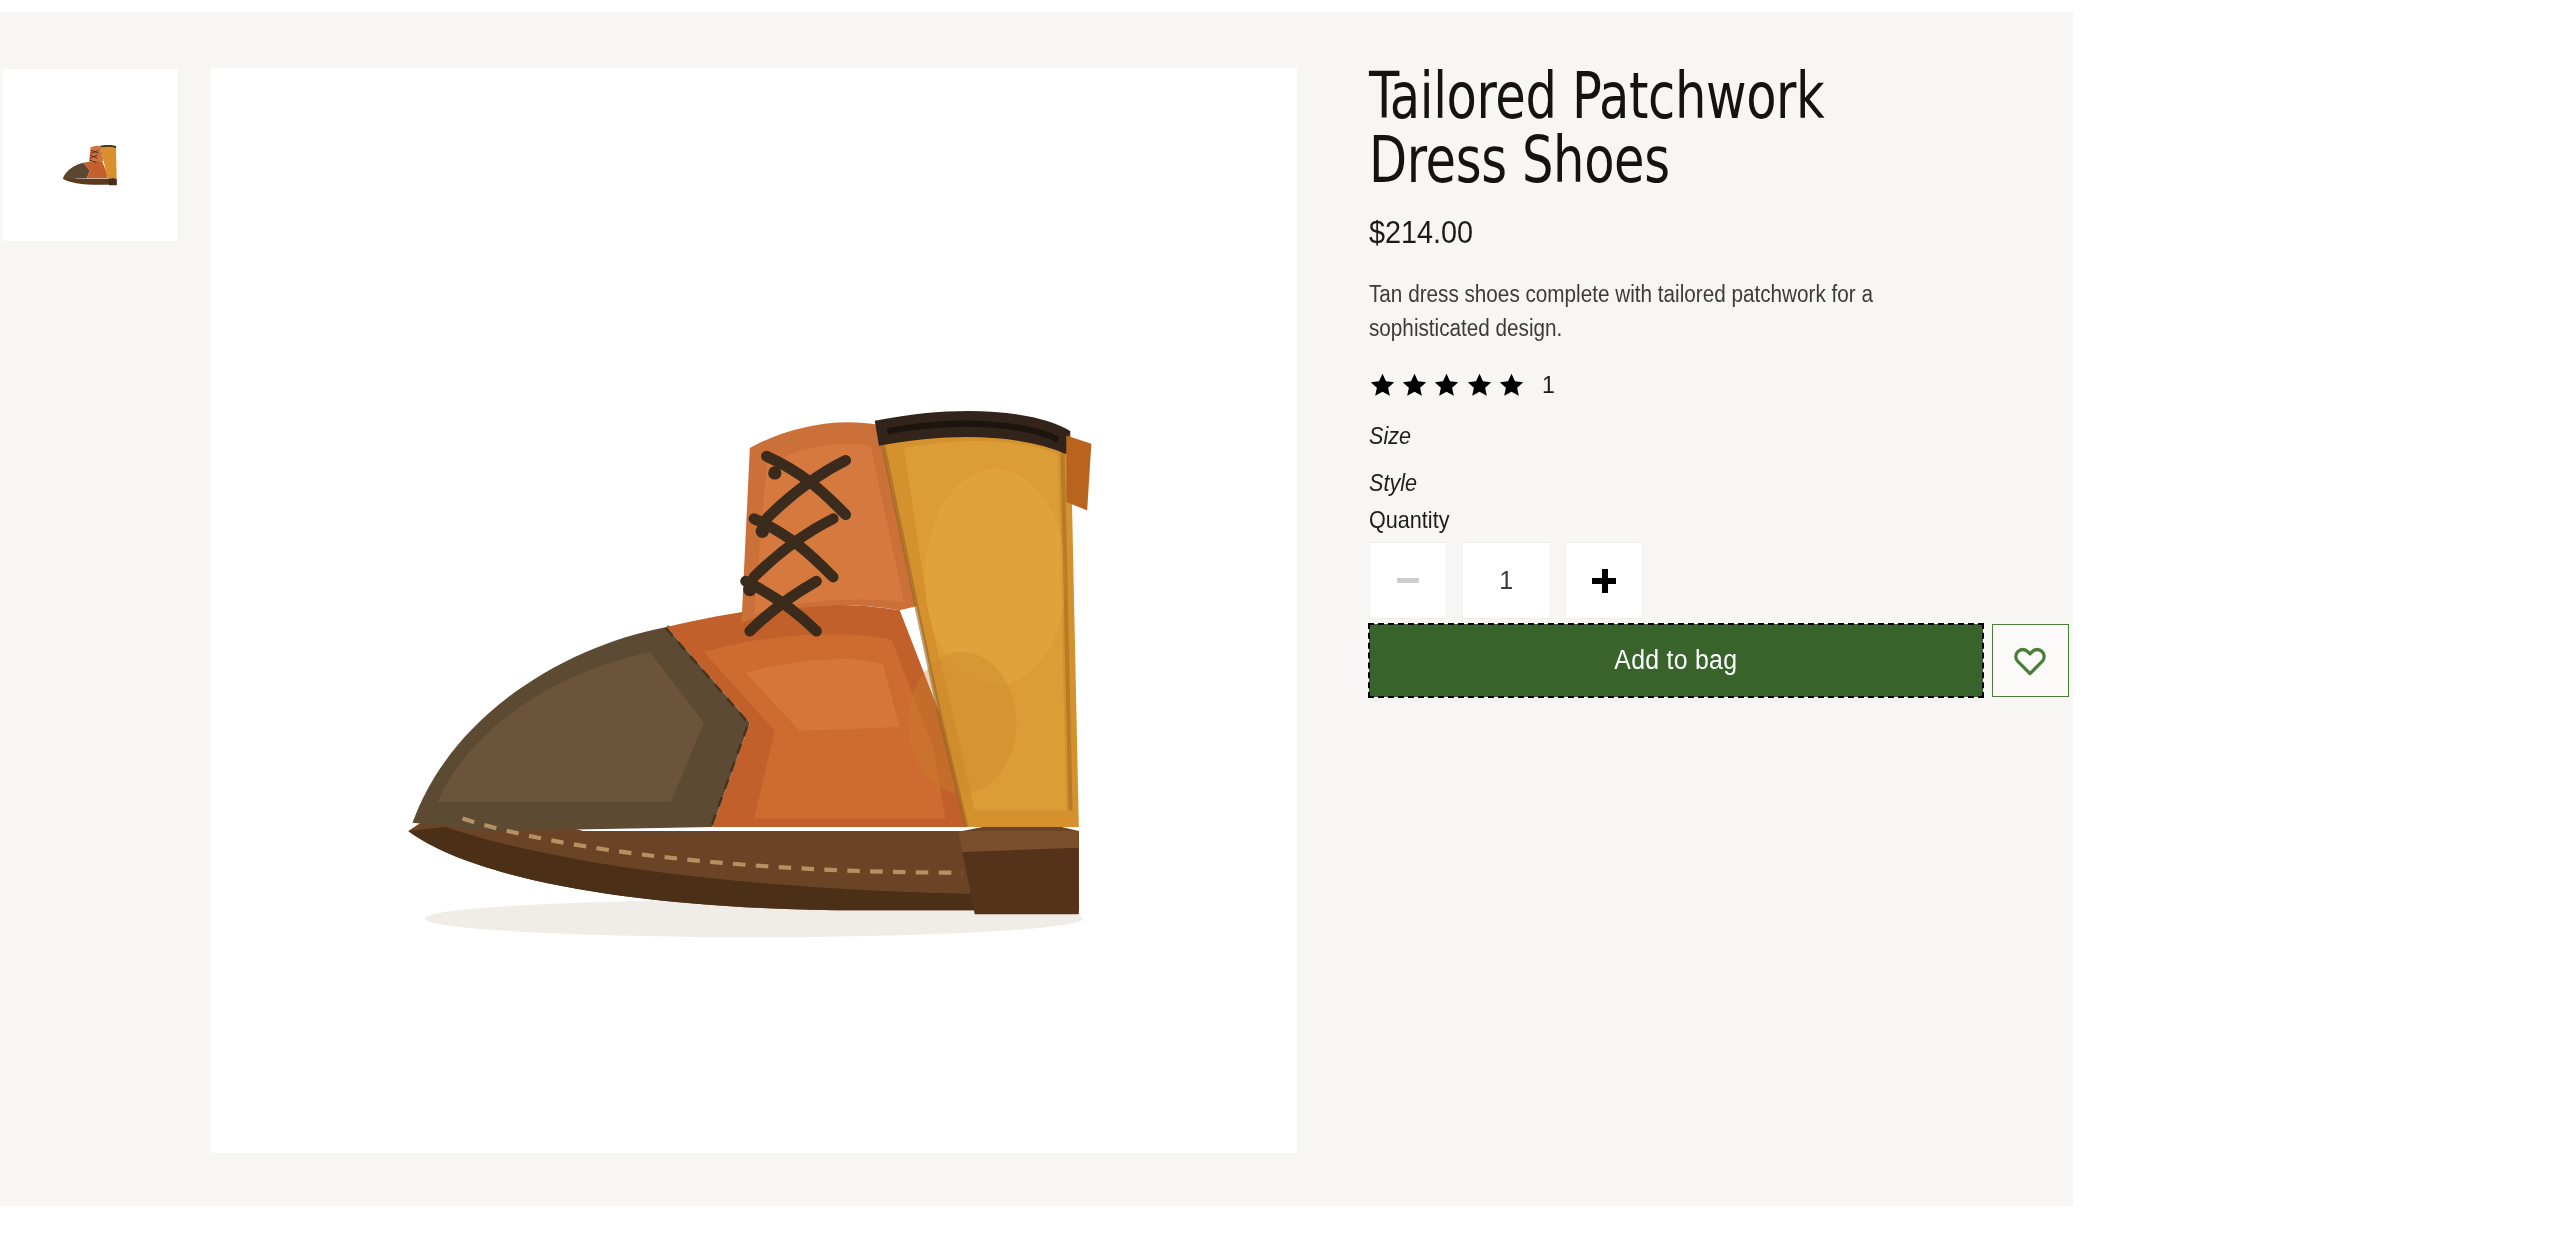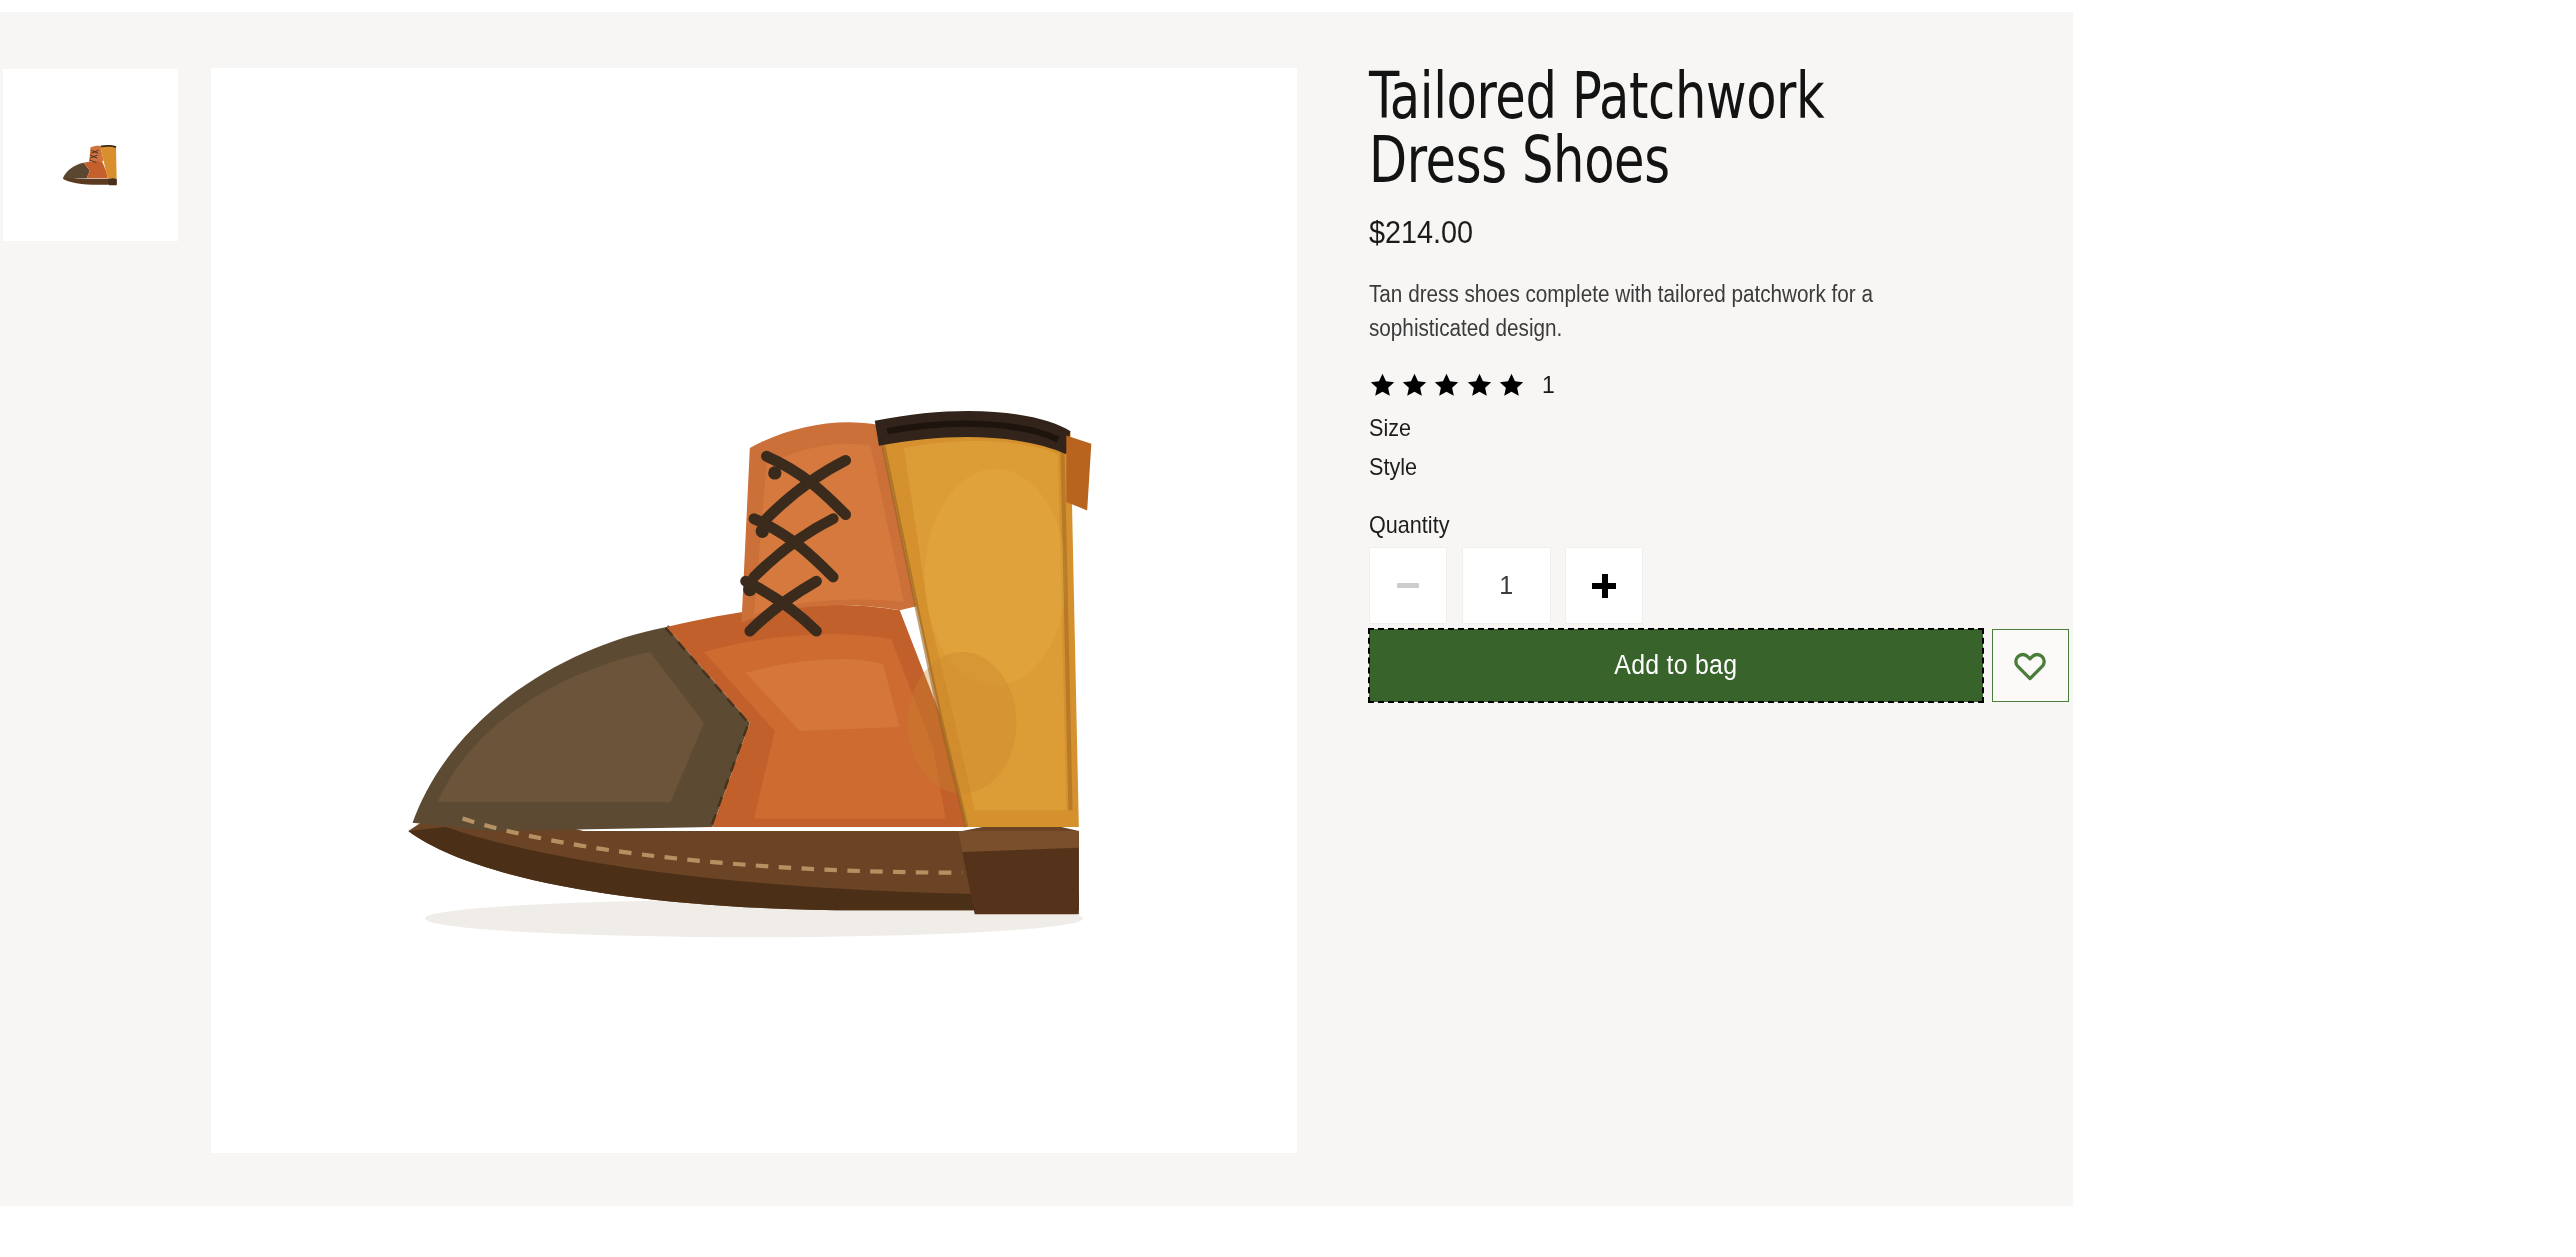--- a/index.html
+++ b/index.html
@@ -122,21 +122,21 @@
   }
   .star-icon svg { display: block; width: 100%; height: 100%; }
   #rating-count {
     margin-left: 12px;
     font-size: 23px;
     font-weight: 300;
     color: #1a1a1a;
   }
 
   
-  .field-block { margin-top: 11px; }
+  .field-block { margin-top: 19px; font-style: italic; }
   .field-label {
     font-size: 24px;
     font-weight: 300;
     color: #1d1d1d;
     display: block;
     margin-bottom: 7.7px;
     transform: scaleX(0.9);
     transform-origin: left top;
   }
   .select-shell {
@@ -165,21 +165,21 @@
     top: 50%;
     transform: translateY(-50%);
     width: 0;
     height: 0;
     border-left: 8.6px solid transparent;
     border-right: 8.6px solid transparent;
     border-top: 11.2px solid #4a5058;
   }
 
   
-  #quantity-block { margin-top: 30px; }
+  #quantity-block { margin-top: 9px; }
   #quantity-stepper {
     display: flex;
     align-items: center;
     gap: 14.6px;
     margin-top: 8.6px;
   }
   .qty-btn {
     width: 78px;
     height: 77px;
     background: #ffffff;

